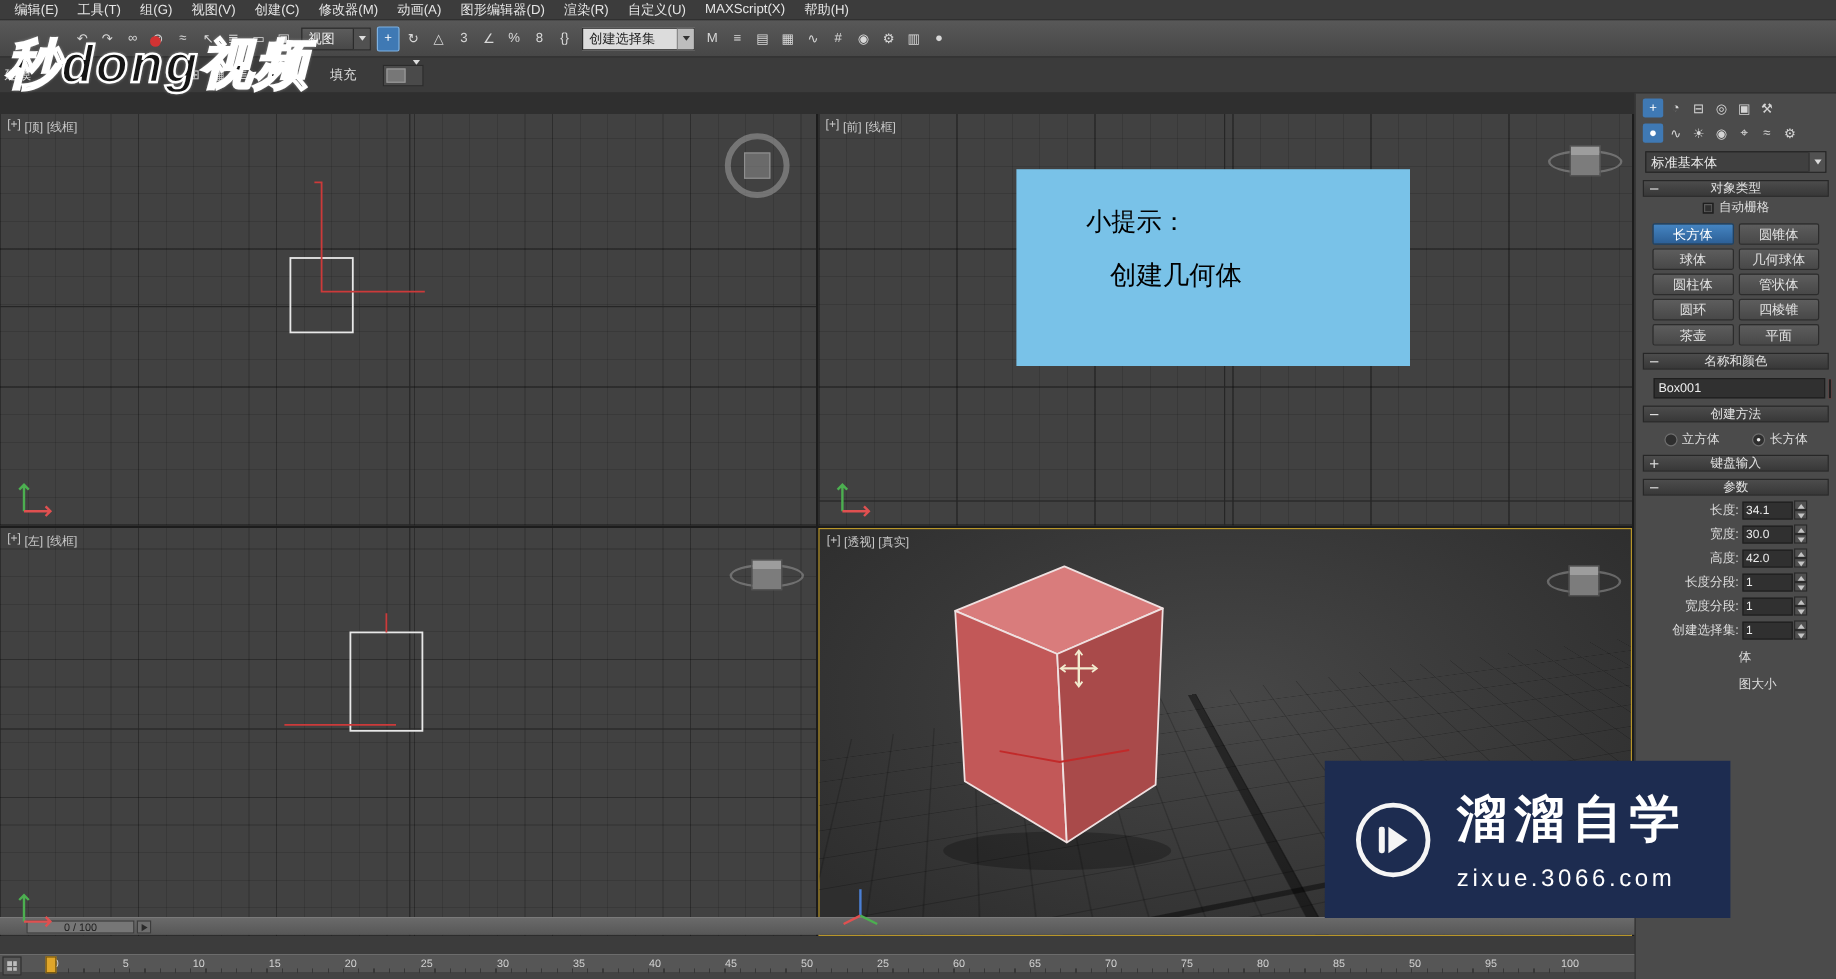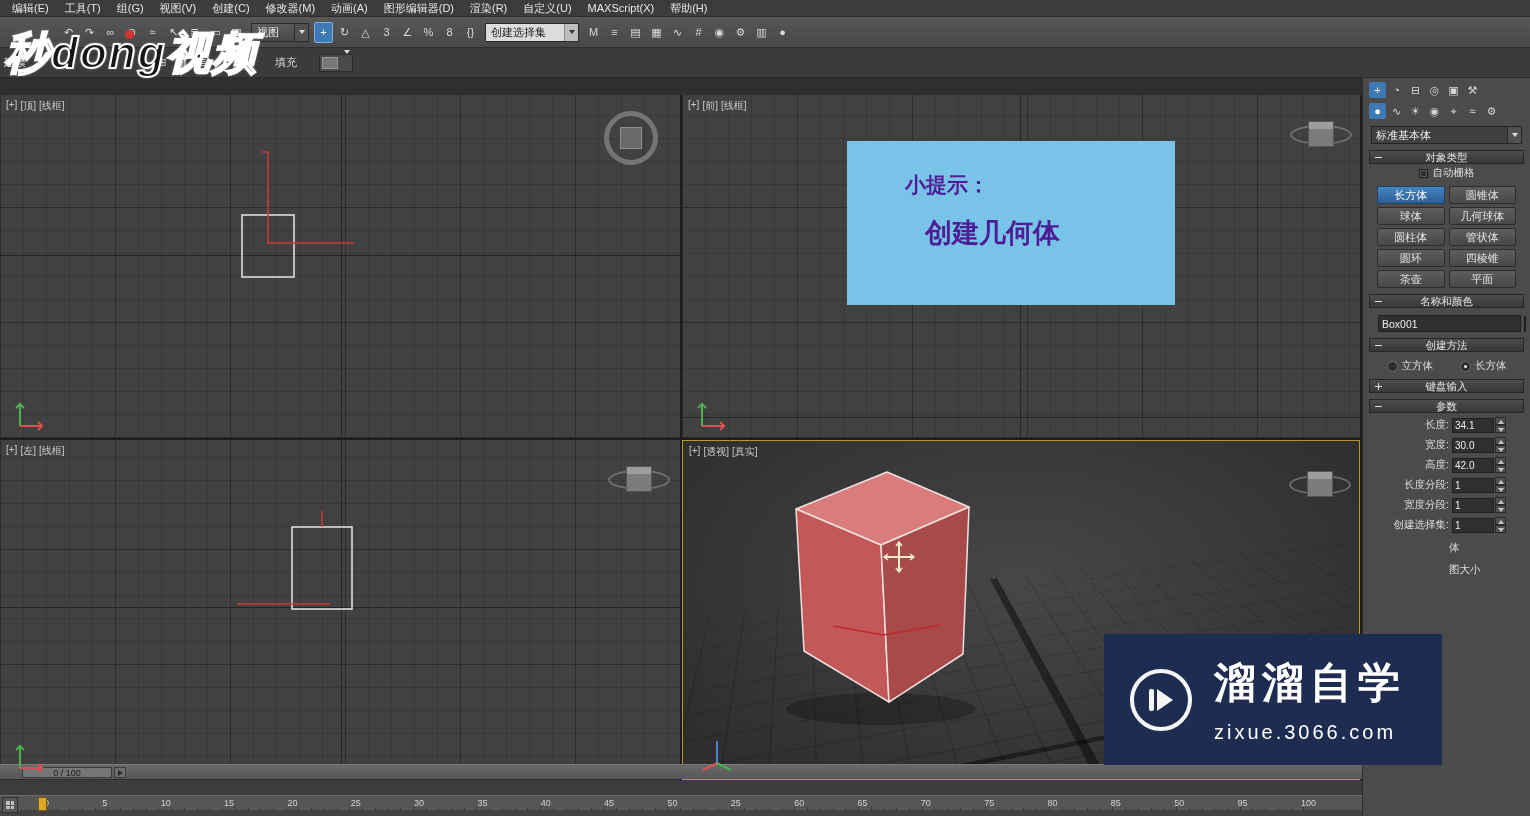--- a/index.html
+++ b/index.html
@@ -58,23 +58,23 @@
   .vp-svg{position:absolute;inset:0;z-index:3}
   .tripod{position:absolute;left:10px;bottom:6px;z-index:5}
   
   .viewcube{position:absolute;z-index:5}
   .vc-ellipse{position:absolute;left:50%;top:50%;transform:translate(-50%,-46%);width:62px;height:20px;border:2px solid rgba(170,170,170,0.45);border-radius:50%}
   .vc-box{position:relative;width:26px;height:26px;margin:0 auto;background:linear-gradient(#9d9d9d 0 30%,#7c7c7c 30%);border:1px solid #555;z-index:2}
   .vc-ring{width:54px;height:54px;border:5px solid rgba(160,160,160,0.55);border-radius:50%;display:flex;align-items:center;justify-content:center}
   .vc-ring .sq{width:22px;height:22px;background:rgba(140,140,140,0.55);border:1px solid #8f8f8f}
 
   
-  .tip-box{position:absolute;left:847px;top:141px;width:328px;height:164px;background:#79c2e8;z-index:40;color:#4c1d95;font-weight:bold}
+  .tip-box{position:absolute;left:847px;top:141px;width:328px;height:164px;background:#79c2e8;z-index:40;color:#000000;font-weight:normal}
   .tip-line1{font-size:21px;margin:30px 0 0 58px}
-  .tip-line2{font-size:27px;margin:16px 16px 0 78px}
+  .tip-line2{font-size:22px;margin:16px 16px 0 78px}
 
   
   .command-panel{position:absolute;left:1362px;top:78px;width:168px;height:738px;background:#4b4b4b;border-left:1px solid #2b2b2b;font-size:11px;color:#ddd}
   .cp-tabs{display:flex;gap:2px;padding:4px 4px 1px 6px}
   .cp-icon{width:17px;height:16px;display:flex;align-items:center;justify-content:center;font-size:11px;color:#d5d5d5;border-radius:2px}
   .cp-icon.active{background:#3f79b4;color:#fff}
   .cat-select{display:flex;align-items:center;height:18px;margin:6px 8px 0;background:#404040;border:1px solid #242424;font-size:11px;color:#ececec;padding-left:4px}
   .rollout{margin:6px 6px 0}
   .roll-head{position:relative;height:14px;background:linear-gradient(#4c4c4c,#383838);border:1px solid #272727;font-size:10.5px;color:#e3e3e3;text-align:center;line-height:12px}
   .roll-ind{position:absolute;left:5px;top:6px;width:7px;height:1px;background:#ddd}

